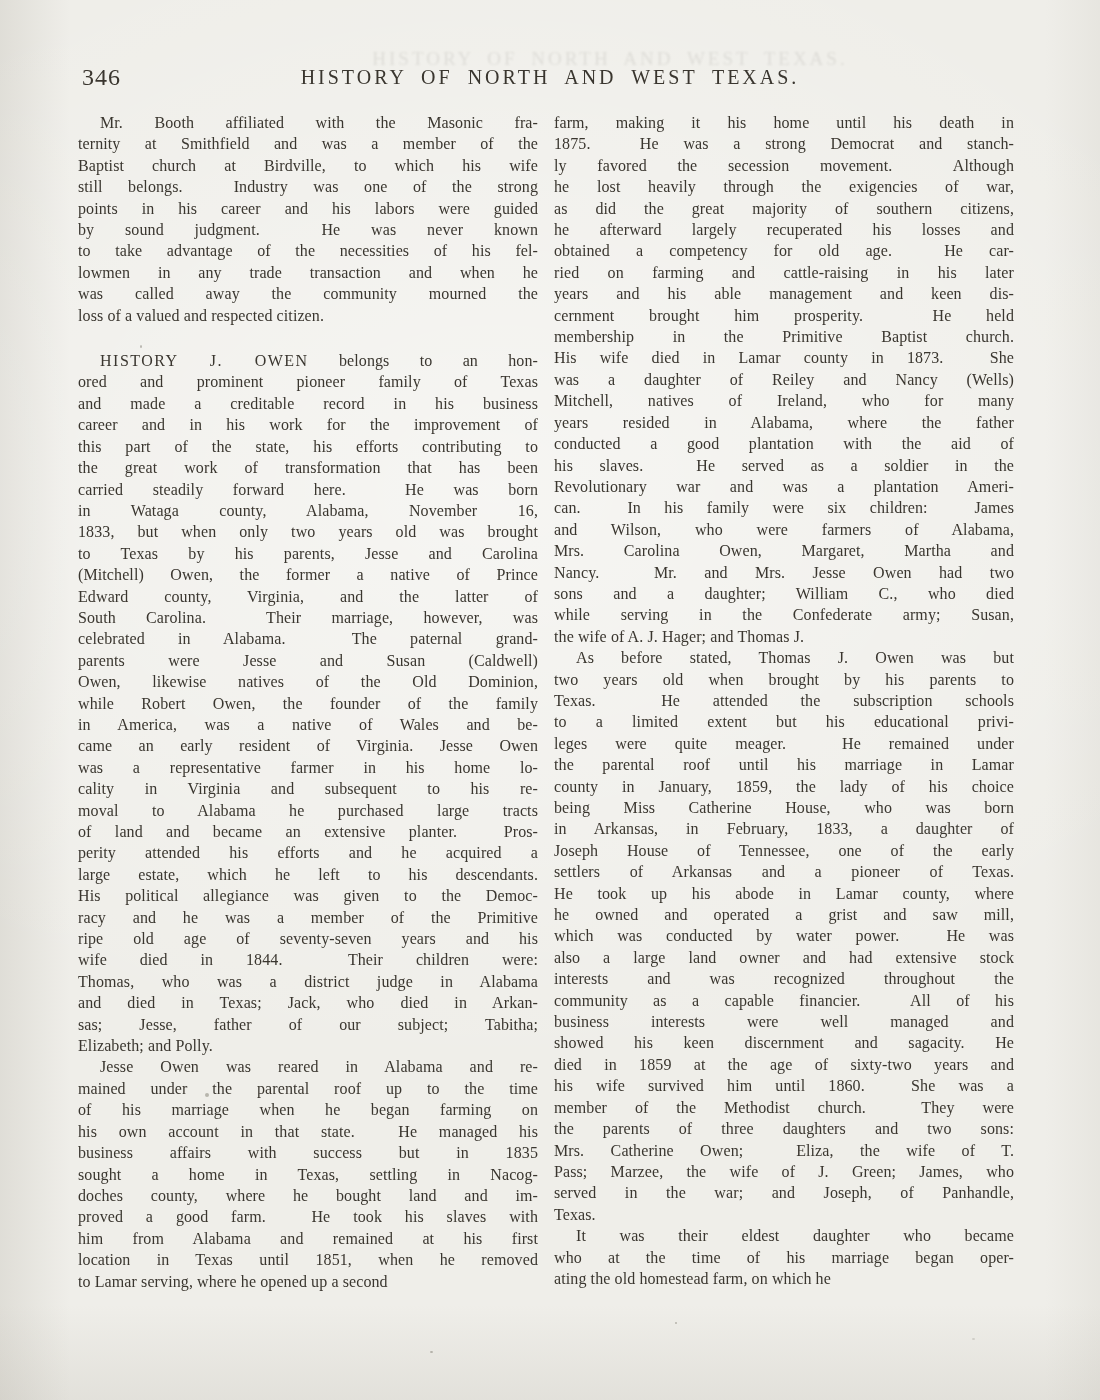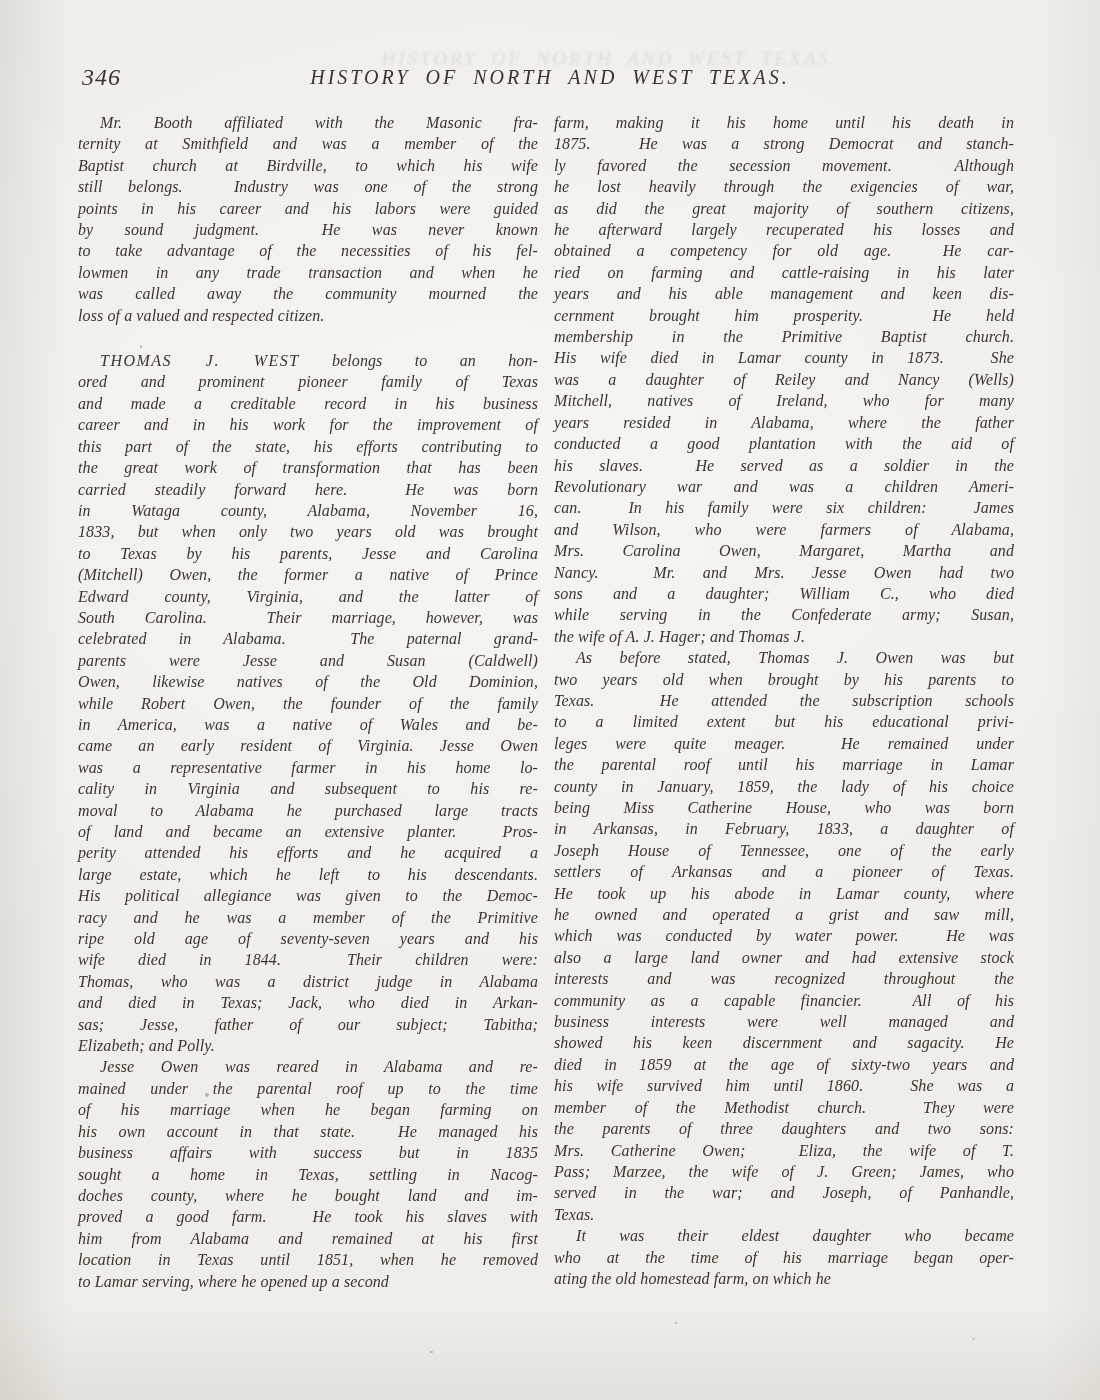--- a/index.html
+++ b/index.html
@@ -13,21 +13,21 @@
     overflow: hidden;
     font-family: "Liberation Serif", serif;
     color: var(--ink, #3a362f);
     background:
       radial-gradient(1200px 900px at 45% 35%, rgba(255,255,255,0.45), rgba(255,255,255,0) 65%),
       linear-gradient(90deg, rgba(160,155,143,0.20) 0, rgba(160,155,143,0) 70px),
       linear-gradient(0deg, rgba(160,155,143,0.16) 0, rgba(160,155,143,0) 95px),
       linear-gradient(270deg, rgba(160,155,143,0.10) 0, rgba(160,155,143,0) 55px),
       var(--paper, #efeee9);
   }
-  .page { position: absolute; inset: 0; font-style: italic; }
+  .page { position: absolute; inset: 0; }
 
   
   .page-num {
     position: absolute;
     left: 82px;
     top: 64px;
     font-size: 24px;
     letter-spacing: 1px;
   }
   .ghost-title {
@@ -115,21 +115,21 @@
           <div class="line">Baptist church at Birdville, to which his wife</div>
           <div class="line">still belongs.  Industry was one of the strong</div>
           <div class="line">points in his career and his labors were guided</div>
           <div class="line">by sound judgment.  He was never known</div>
           <div class="line">to take advantage of the necessities of his fel-</div>
           <div class="line">lowmen in any trade transaction and when he</div>
           <div class="line">was called away the community mourned the</div>
           <div class="line last">loss of a valued and respected citizen.</div>
         </div>
         <div class="para indent gap">
-          <div class="line"><span class="lead">THOMAS J. WEST</span> belongs to an hon-</div>
+          <div class="line"><span class="lead">HISTORY J. OWEN</span> belongs to an hon-</div>
           <div class="line">ored and prominent pioneer family of Texas</div>
           <div class="line">and made a creditable record in his business</div>
           <div class="line">career and in his work for the improvement of</div>
           <div class="line">this part of the state, his efforts contributing to</div>
           <div class="line">the great work of transformation that has been</div>
           <div class="line">carried steadily forward here.  He was born</div>
           <div class="line">in Wataga county, Alabama, November 16,</div>
           <div class="line">1833, but when only two years old was brought</div>
           <div class="line">to Texas by his parents, Jesse and Carolina</div>
           <div class="line">(Mitchell) Owen, the former a native of Prince</div>
@@ -182,21 +182,21 @@
           <div class="line">ried on farming and cattle-raising in his later</div>
           <div class="line">years and his able management and keen dis-</div>
           <div class="line">cernment brought him prosperity.  He held</div>
           <div class="line">membership in the Primitive Baptist church.</div>
           <div class="line">His wife died in Lamar county in 1873.  She</div>
           <div class="line">was a daughter of Reiley and Nancy (Wells)</div>
           <div class="line">Mitchell, natives of Ireland, who for many</div>
           <div class="line">years resided in Alabama, where the father</div>
           <div class="line">conducted a good plantation with the aid of</div>
           <div class="line">his slaves.  He served as a soldier in the</div>
-          <div class="line">Revolutionary war and was a children Ameri-</div>
+          <div class="line">Revolutionary war and was a plantation Ameri-</div>
           <div class="line">can.  In his family were six children:  James</div>
           <div class="line">and Wilson, who were farmers of Alabama,</div>
           <div class="line">Mrs. Carolina Owen, Margaret, Martha and</div>
           <div class="line">Nancy.  Mr. and Mrs. Jesse Owen had two</div>
           <div class="line">sons and a daughter; William C., who died</div>
           <div class="line">while serving in the Confederate army; Susan,</div>
           <div class="line last">the wife of A. J. Hager; and Thomas J.</div>
         </div>
         <div class="para indent">
           <div class="line">As before stated, Thomas J. Owen was but</div>

